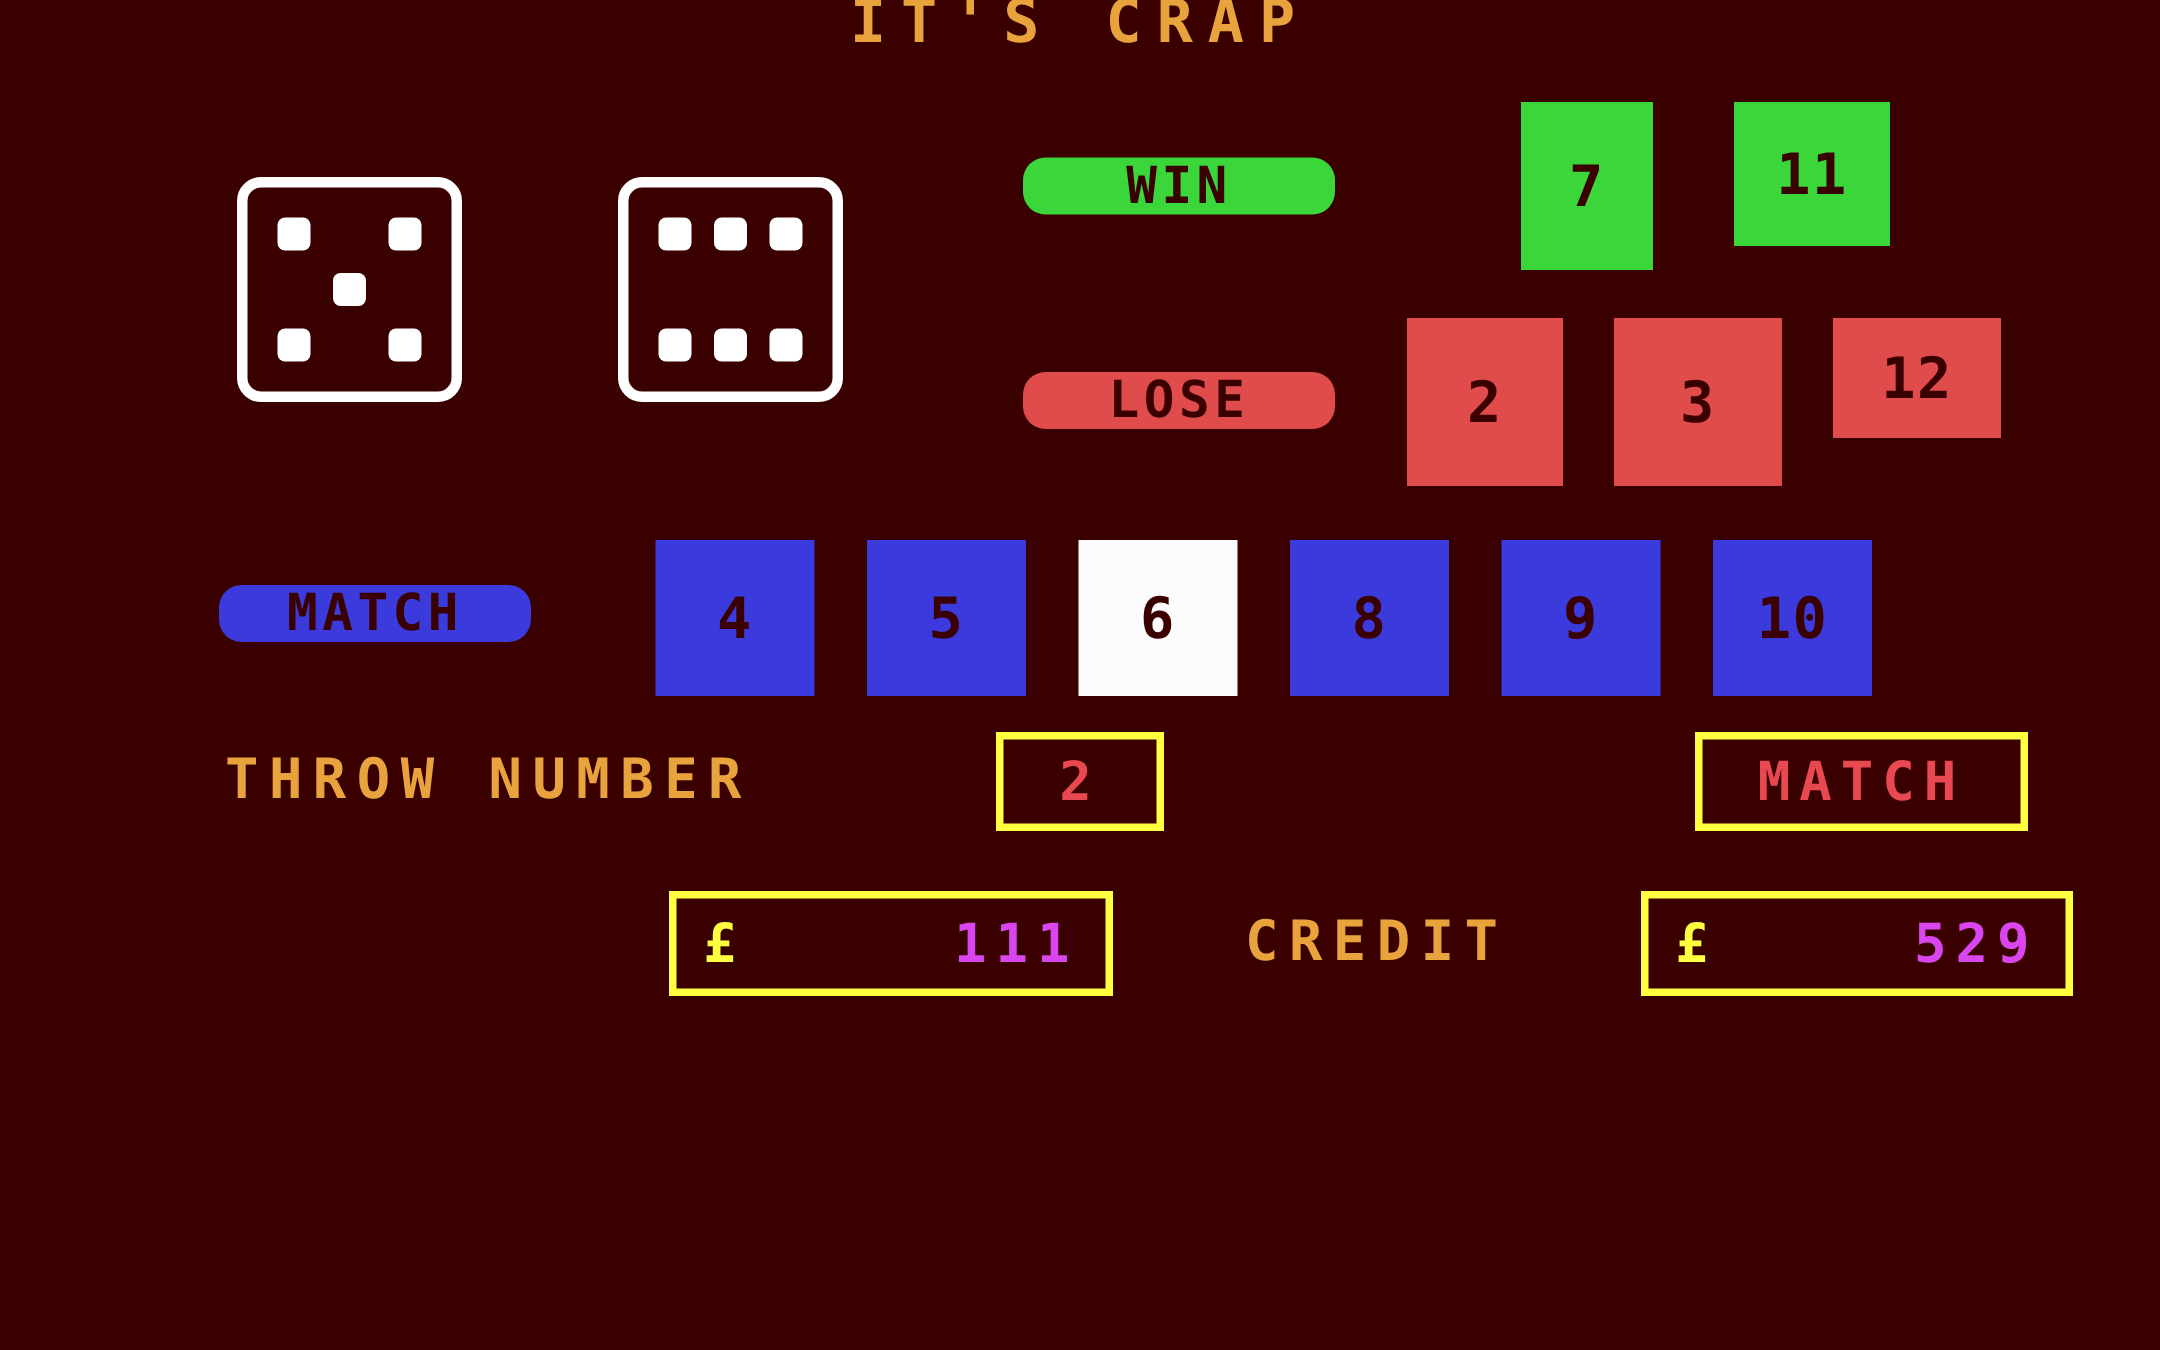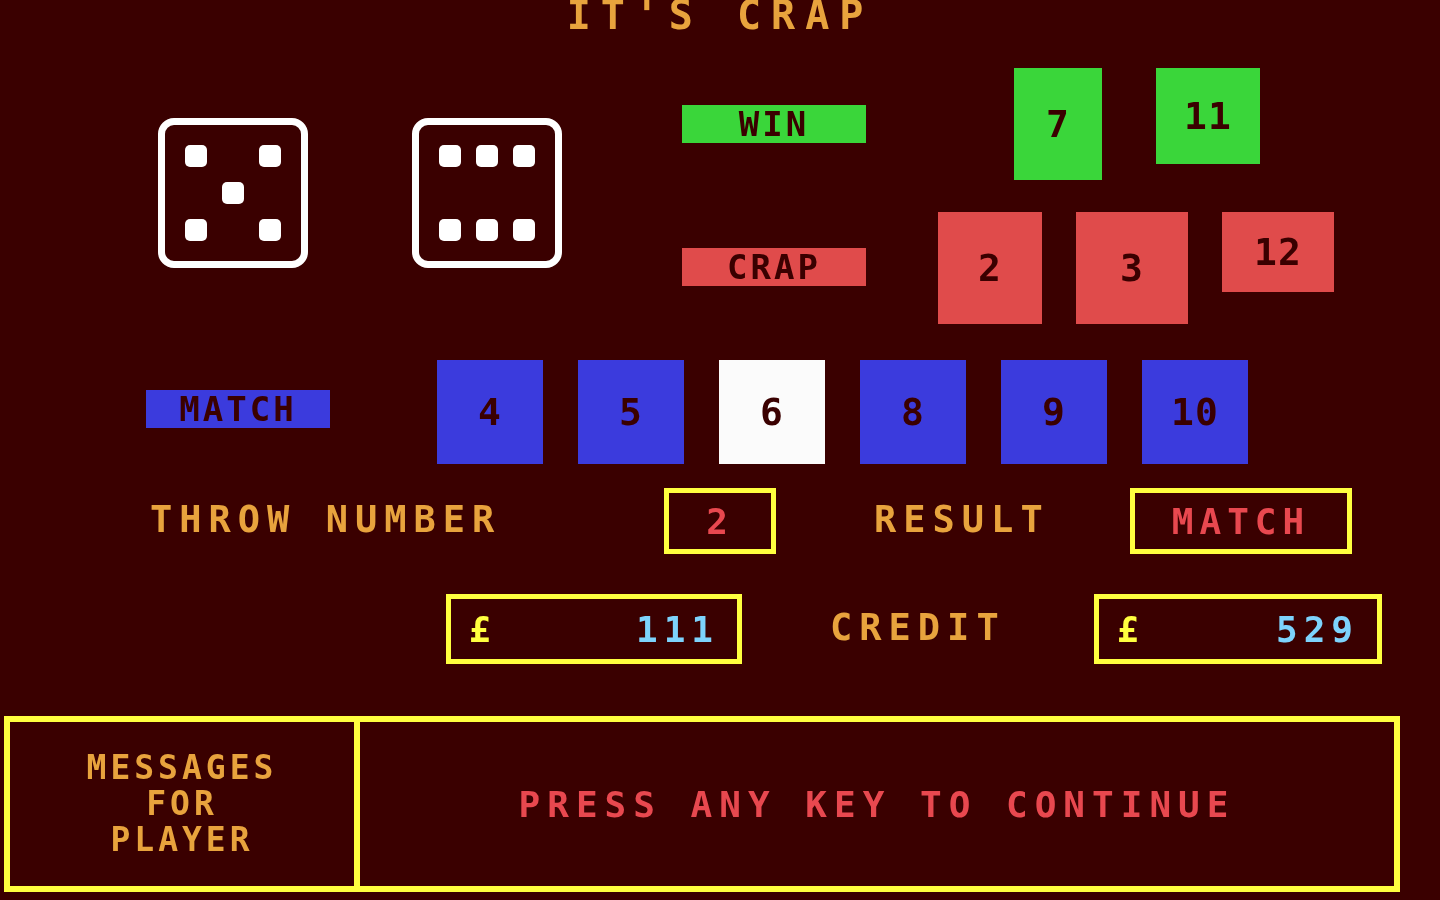--- a/index.html
+++ b/index.html
@@ -64,25 +64,26 @@
   }
   .pip.off { background: transparent; }
 
   
   .pill {
     position: absolute;
     font-size: 34px;
     font-weight: bold;
     letter-spacing: 3px;
     color: #3a0000;
-    padding: 3px 16px;
+    padding: 3px 28px;
     line-height: 32px;
     font-family: "DejaVu Sans Mono", monospace;
     text-align: center;
     white-space: nowrap;
+    border-radius: 15px;
   }
   #win-label   { left: 682px; top: 105px;  background: #3ad63a; width: 152px; }
   #lose-label  { left: 682px; top: 248px;  background: #e04b4b; width: 152px; }
   #match-label { left: 146px; top: 390px;  background: #3b3bdd; color:#3a0000; width: 152px; }
 
   
   .tile {
     position: absolute;
     display: flex;
     align-items: center;
@@ -147,21 +148,21 @@
 
   #lbl-staked { left: 150px;  top: 606px; }
   #box-staked { left: 446px;  top: 594px; width: 296px; height: 70px;
                 justify-content: space-between; padding: 0 18px; }
 
   #lbl-credit { left: 830px;  top: 606px; }
   #box-credit { left: 1094px; top: 594px; width: 288px; height: 70px;
                 justify-content: space-between; padding: 0 18px; }
 
   .currency { color: #ffff3f; }
-  .amount   { color: #7dd3fc; }
+  .amount   { color: #d946ef; }
 
   
   #msg-panel {
     position: absolute;
     left: 4px;
     top: 716px;
     width: 1396px;
     height: 176px;
     border: 6px solid #ffff3f;
     box-sizing: border-box;
@@ -228,52 +229,43 @@
       <span class="pip"></span>
       <span class="pip"></span>
       <span class="pip"></span>
     </div>
   </div>
 
   <div class="pill" id="win-label">WIN</div>
   <div class="tile win" id="t-win-0">7</div>
   <div class="tile win" id="t-win-1">11</div>
 
-  <div class="pill" id="lose-label">CRAP</div>
+  <div class="pill" id="lose-label">LOSE</div>
   <div class="tile lose" id="t-lose-0">2</div>
   <div class="tile lose" id="t-lose-1">3</div>
   <div class="tile lose" id="t-lose-2">12</div>
 
   <div class="pill" id="match-label">MATCH</div>
   <div class="tile match" id="t-m-0">4</div>
   <div class="tile match" id="t-m-1">5</div>
   <div class="tile match hit" id="t-m-2">6</div>
   <div class="tile match" id="t-m-3">8</div>
   <div class="tile match" id="t-m-4">9</div>
   <div class="tile match" id="t-m-5">10</div>
 
   <div class="field-label" id="lbl-throw">THROW NUMBER</div>
   <div class="field-box" id="box-throw">2</div>
 
-  <div class="field-label" id="lbl-result">RESULT</div>
   <div class="field-box" id="box-result">MATCH</div>
 
   <div class="field-box" id="box-staked">
     <span class="currency">£</span>
     <span class="amount">111</span>
   </div>
 
   <div class="field-label" id="lbl-credit">CREDIT</div>
   <div class="field-box" id="box-credit">
     <span class="currency">£</span>
     <span class="amount">529</span>
   </div>
 
-  <div id="msg-panel">
-    <div id="msg-title-cell">
-      <span>MESSAGES</span>
-      <span>FOR</span>
-      <span>PLAYER</span>
-    </div>
-    <div id="msg-body-cell">PRESS ANY KEY TO CONTINUE</div>
-  </div>
 
 </div>
 
 </body></html>

